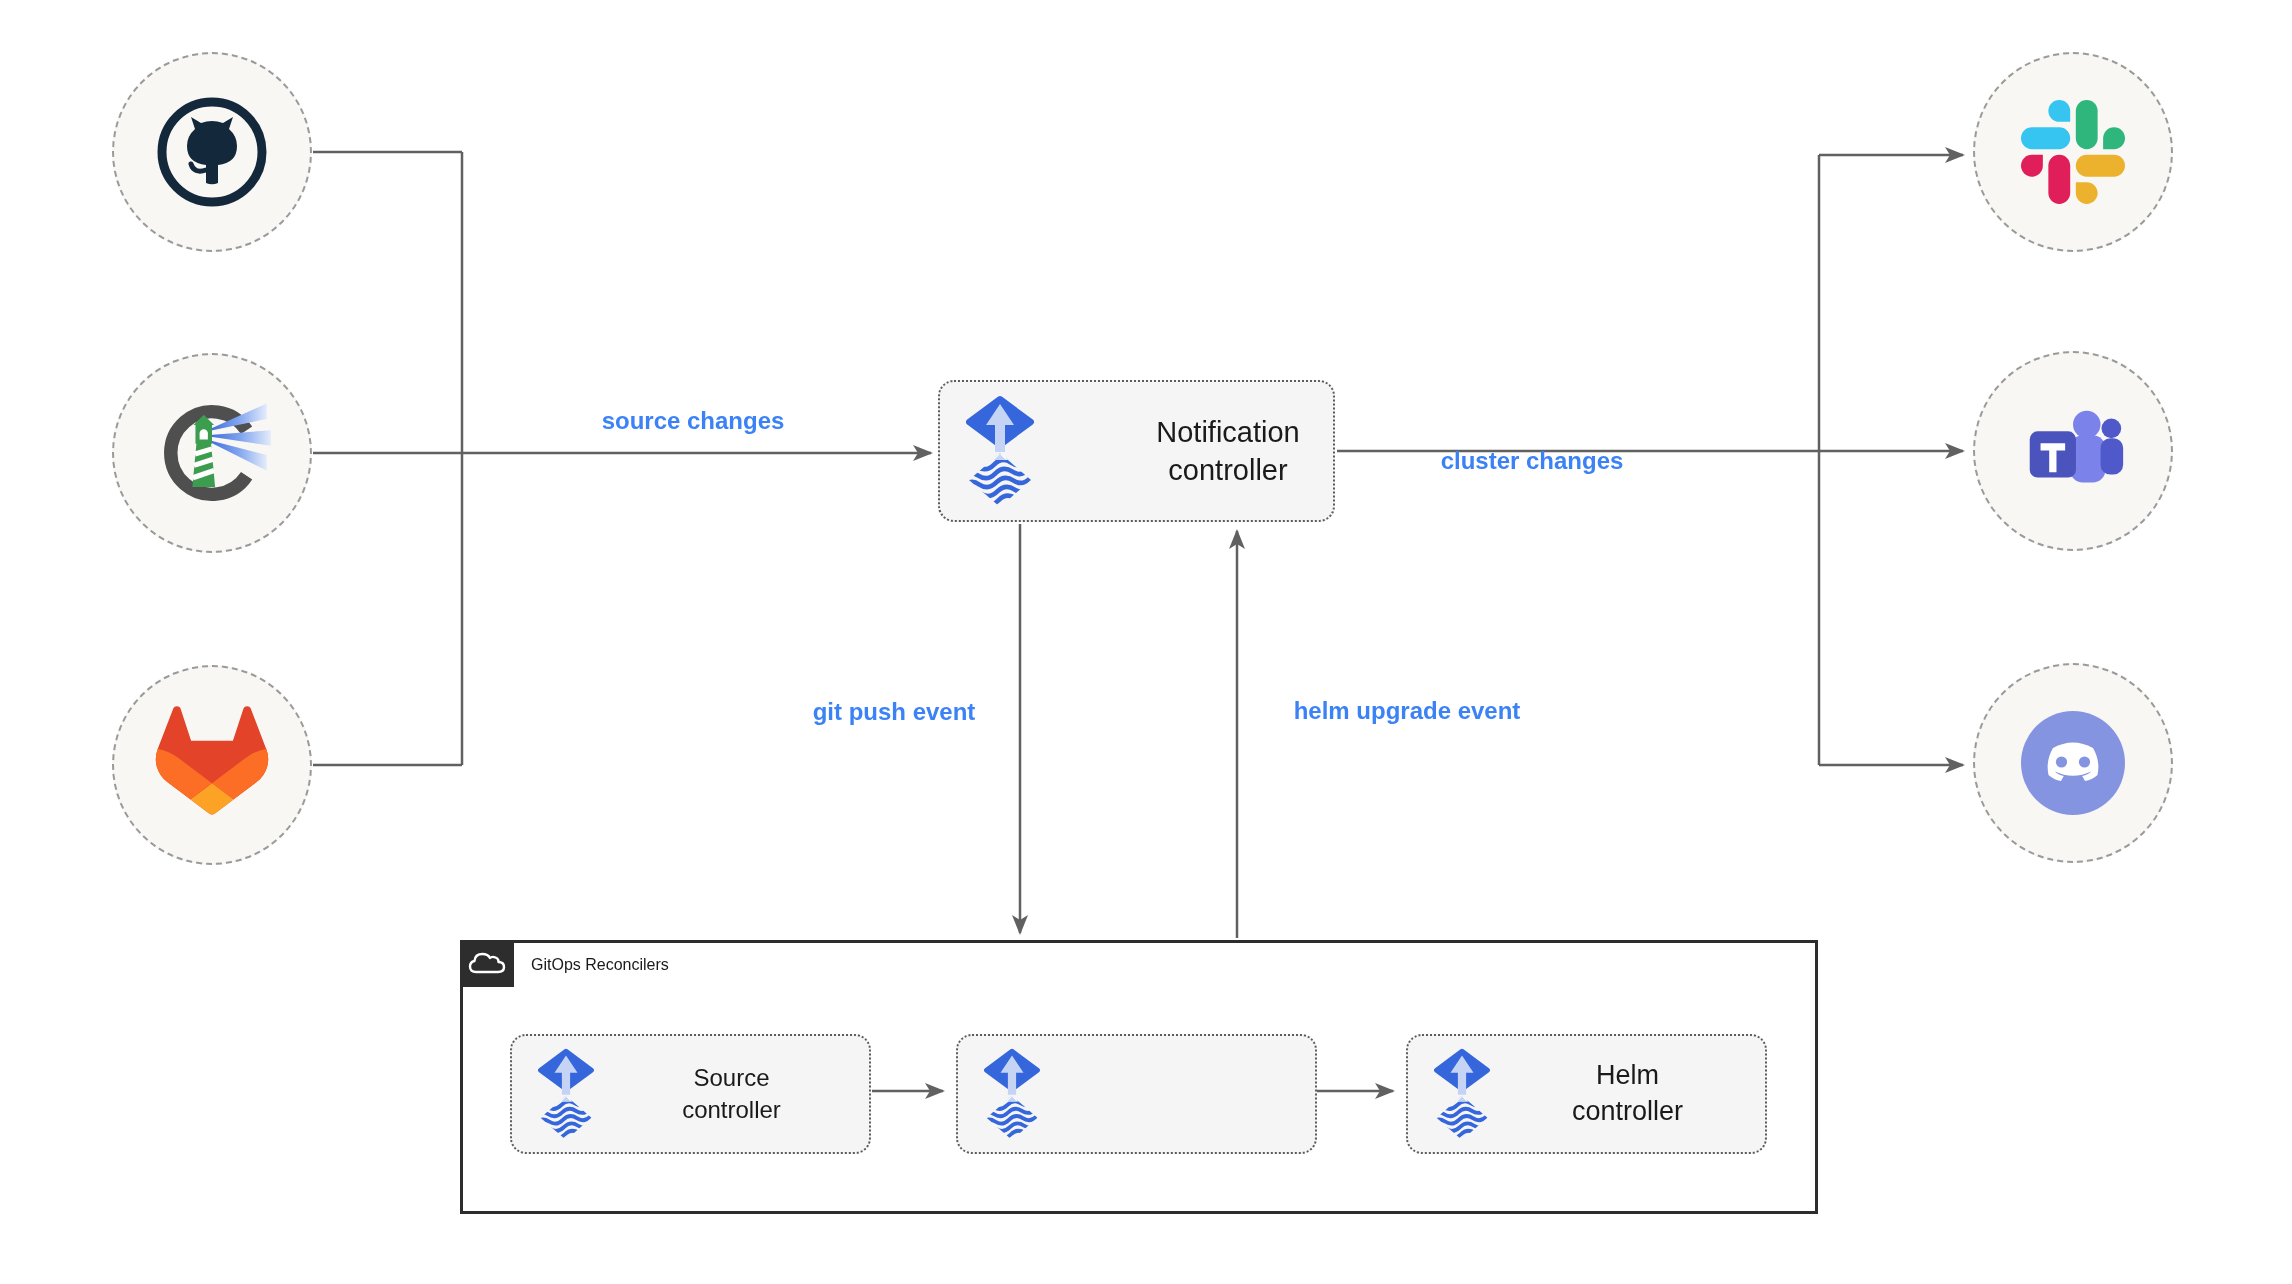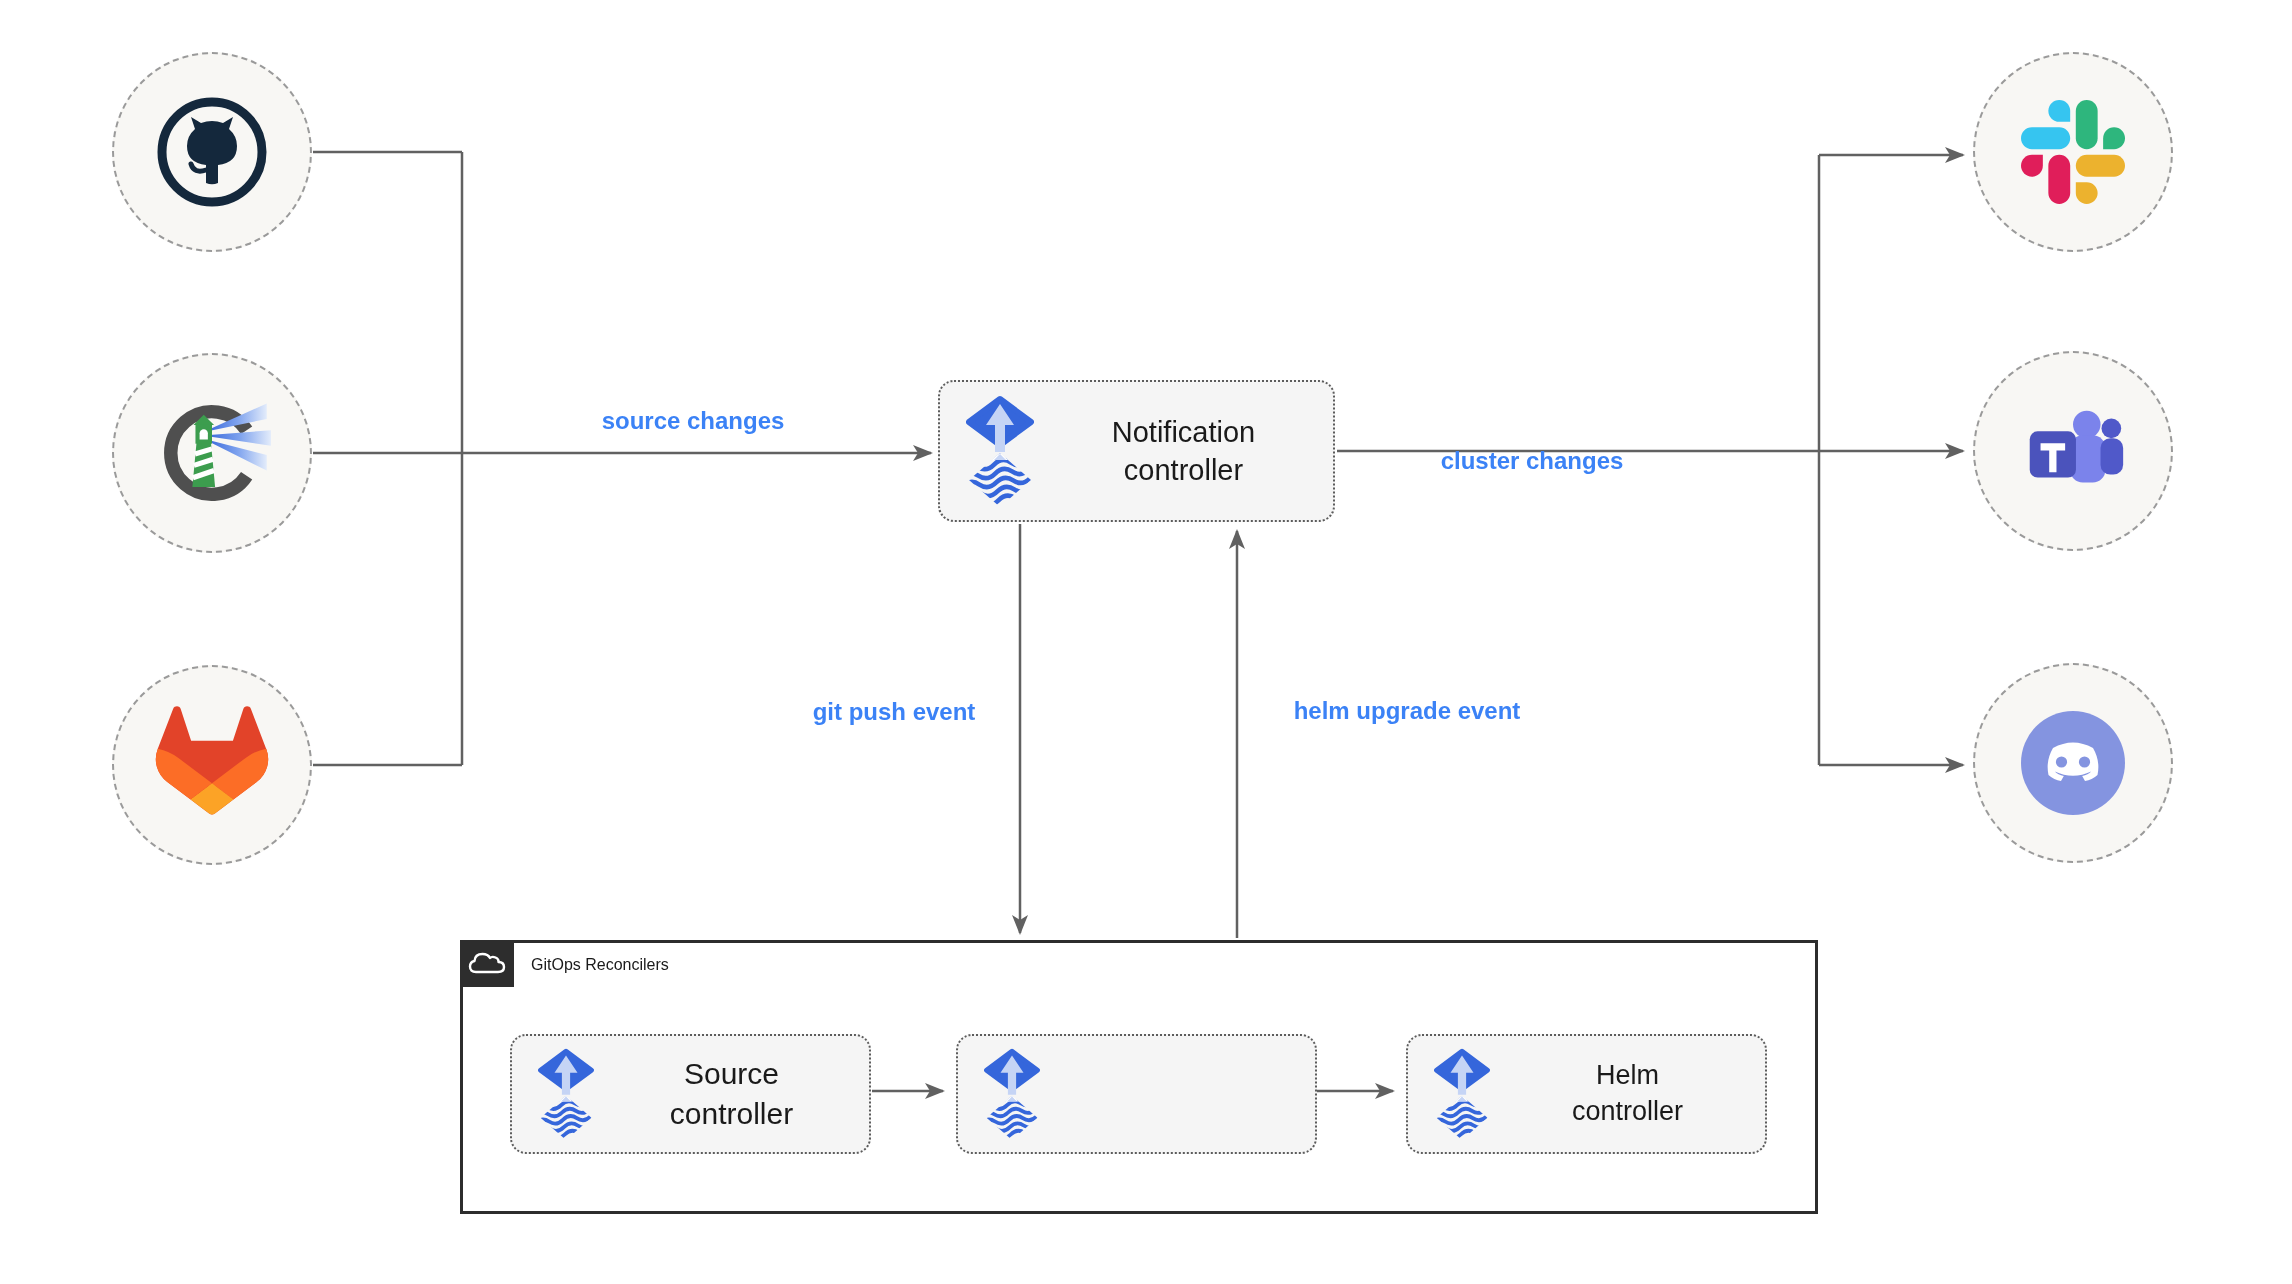--- a/index.html
+++ b/index.html
@@ -132,21 +132,21 @@
       <path fill="#fc6d26" d="m282.83 170.73-.27-.69a88.3 88.3 0 0 0-35.15 15.8L190 229.25c19.55 14.79 36.57 27.64 36.57 27.64l40.06-30 .1-.08a48.56 48.56 0 0 0 16.1-56.08Z"></path>
       <path fill="#fca326" d="m153.43 256.89 19.7 14.91 12 9.06a8.07 8.07 0 0 0 9.76 0l12-9.06 19.7-14.91S209.55 244 190 229.25c-19.55 14.75-36.57 27.64-36.57 27.64Z"></path>
       <path fill="#fc6d26" d="M132.58 186a88.19 88.19 0 0 0-35.14-15.8l-.26.69a48.54 48.54 0 0 0 16.1 56.1l.09.07.24.17 39.82 29.82s17-12.85 36.57-27.64Z"></path>
     </svg>
   </div>
 
   <div class="ctrl-box" style="left:938px;top:380px;width:397px;height:142px;">
     <svg class="icon" style="margin-left:26px;" width="68" height="112" viewBox="0 0 68 112">
       <use href="#flux-logo"></use>
     </svg>
-    <div class="ctrl-label" style="font-size:29px;">
+    <div class="ctrl-label" style="font-size:29px;justify-content:flex-end;">
       <span style="width:210px;">Notification controller</span>
     </div>
   </div>
 
   <div class="node-circle" style="left:1973px;top:52px;">
     <svg class="icon" width="104" height="104" viewBox="0 0 122.8 122.8">
       <path d="M25.8 77.6c0 7.1-5.8 12.9-12.9 12.9S0 84.7 0 77.6s5.8-12.9 12.9-12.9h12.9v12.9z" fill="#E01E5A"></path>
       <path d="M32.3 77.6c0-7.1 5.8-12.9 12.9-12.9s12.9 5.8 12.9 12.9v32.3c0 7.1-5.8 12.9-12.9 12.9s-12.9-5.8-12.9-12.9V77.6z" fill="#E01E5A"></path>
       <path d="M45.2 25.8c-7.1 0-12.9-5.8-12.9-12.9S38.1 0 45.2 0s12.9 5.8 12.9 12.9v12.9H45.2z" fill="#36C5F0"></path>
       <path d="M45.2 32.3c7.1 0 12.9 5.8 12.9 12.9s-5.8 12.9-12.9 12.9H12.9C5.8 58.1 0 52.3 0 45.2s5.8-12.9 12.9-12.9h32.3z" fill="#36C5F0"></path>
@@ -187,21 +187,21 @@
       <svg width="40" height="30" viewBox="0 0 40 30">
         <path d="M9 23 Q3 23 3 17.5 Q3 13 7.5 12 Q8 5 15.5 5 Q21 5 23 9 Q25 7 28.5 8.5 Q32 10 31.5 13 Q37 13 37 18 Q37 23 31 23 Z" fill="none" stroke="#ffffff" stroke-width="2.4" stroke-linejoin="round"></path>
       </svg>
     </div>
     <div class="group-title">GitOps Reconcilers</div>
 
     <div class="ctrl-box" style="left:47px;top:91px;width:361px;height:120px;">
       <svg class="icon" style="margin-left:26px;" width="56" height="92" viewBox="0 0 68 112">
         <use href="#flux-logo"></use>
       </svg>
-      <div class="ctrl-label" style="font-size:30px;">
+      <div class="ctrl-label" style="font-size:24px;">
         <span style="width:180px;">Source controller</span>
       </div>
     </div>
 
     <div class="ctrl-box" style="left:493px;top:91px;width:361px;height:120px;">
       <svg class="icon" style="margin-left:26px;" width="56" height="92" viewBox="0 0 68 112">
         <use href="#flux-logo"></use>
       </svg>
     </div>
 

